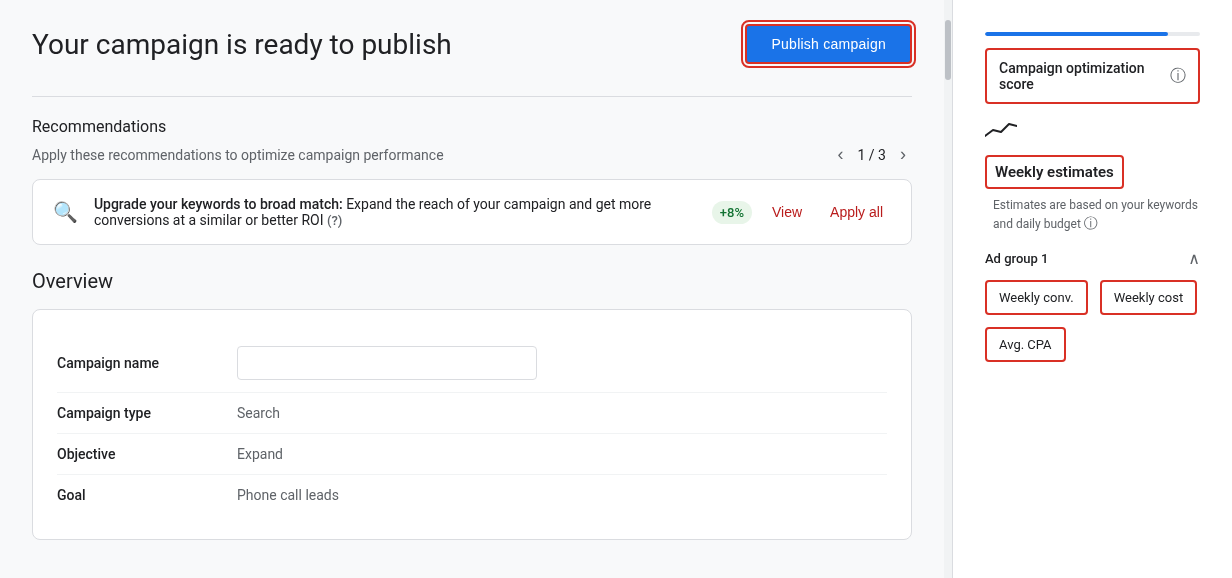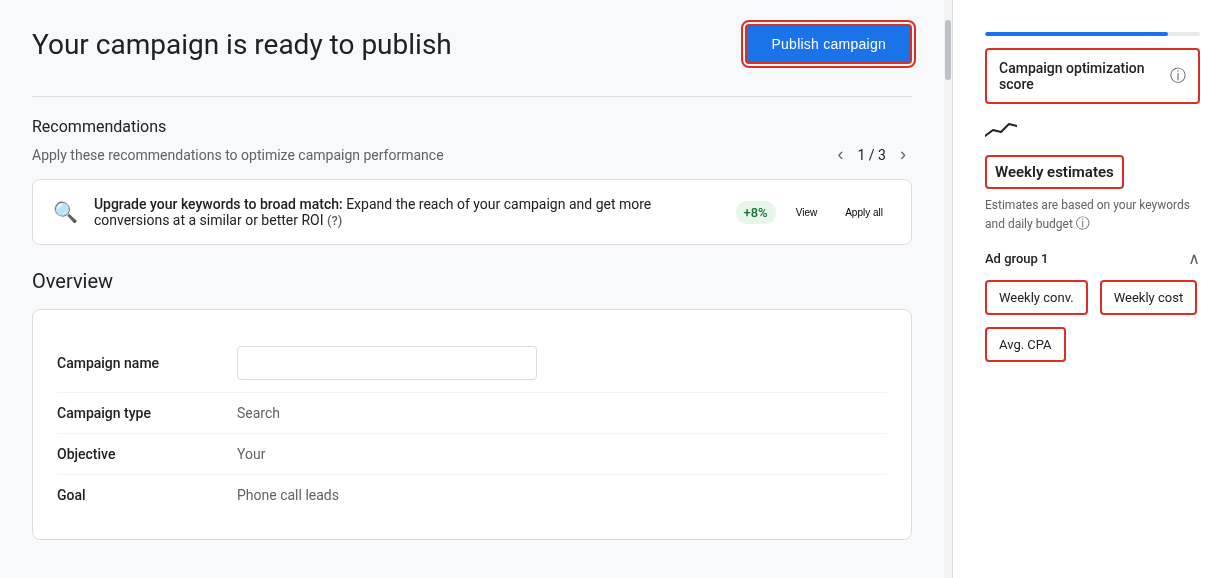--- a/index.html
+++ b/index.html
@@ -147,22 +147,22 @@
       color: #137333;
       font-size: 13px;
       font-weight: 500;
       padding: 4px 8px;
       border-radius: 12px;
     }
 
     .rec-link-btn {
       background: none;
       border: none;
-      color: #000000;
-      font-size: 10px;
+      color: #b91c1c;
+      font-size: 14px;
       font-weight: 500;
       cursor: pointer;
       padding: 4px 8px;
     }
 
     
     .overview-section {
       margin-top: 8px;
     }
 
@@ -296,20 +296,21 @@
       padding: 6px 8px;
       display: inline-block;
       margin-bottom: 8px;
     }
 
     .weekly-estimates-subtitle {
       font-size: 12px;
       color: #5f6368;
       margin-bottom: 16px;
       line-height: 1.4;
+      margin-left: 8px;
     }
 
     .help-icon {
       color: #5f6368;
       cursor: pointer;
       font-size: 14px;
     }
 
     
     .ad-group-header {
@@ -438,21 +439,21 @@
         <input class="campaign-name-input" type="text" value="" style="">
       </div>
 
       <div class="overview-row">
         <span class="overview-label">Campaign type</span>
         <span class="overview-value">Search</span>
       </div>
 
       <div class="overview-row">
         <span class="overview-label">Objective</span>
-        <span class="overview-value">Your</span>
+        <span class="overview-value">Expand</span>
       </div>
 
       <div class="overview-row">
         <span class="overview-label">Goal</span>
         <span class="overview-value">Phone call leads</span>
       </div>
 
     </div>
   </div>
 

